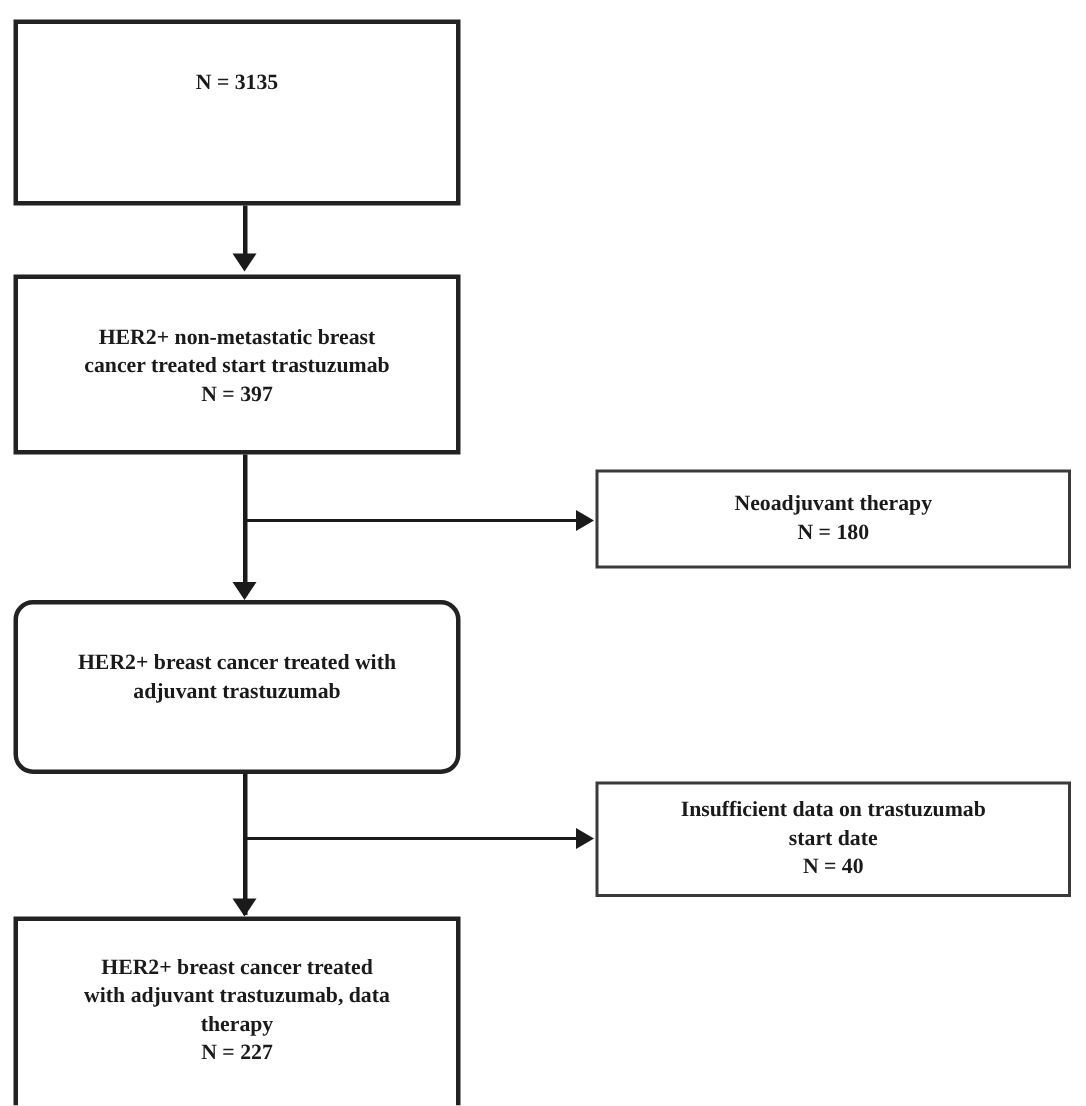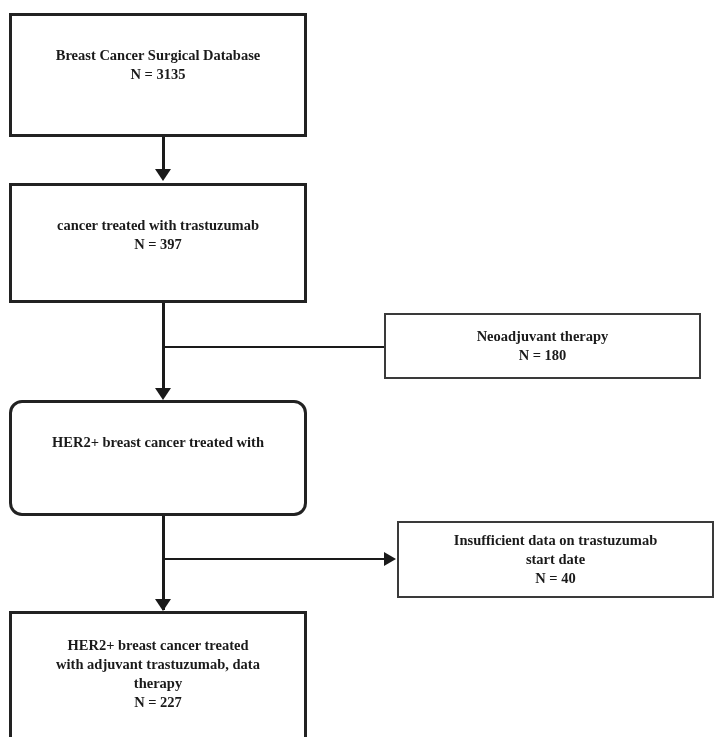--- a/index.html
+++ b/index.html
@@ -69,45 +69,46 @@
     border-bottom: 7px solid transparent;
     border-left: 12px solid #1a1a1a;
   }
 </style>
 </head>
 <body>
 
 <div id="canvas">
 
   <div class="node main" style="left:9px; top:13px; width:298px; height:124px;">
-    <span class="line">Breast Cancer Surgical Database</span>
     <span class="line">N = 3135</span>
   </div>
 
   <div class="vline" style="left:162px; top:137px; height:34px;"></div>
   <div class="arrow-down" style="left:155px; top:169px;"></div>
 
   <div class="node main" style="left:9px; top:183px; width:298px; height:120px;">
-    <span class="line">cancer treated with trastuzumab</span>
+    <span class="line">HER2+ non-metastatic breast</span>
+    <span class="line">cancer treated start trastuzumab</span>
     <span class="line">N = 397</span>
   </div>
 
   <div class="vline" style="left:162px; top:303px; height:94px;"></div>
   <div class="arrow-down" style="left:155px; top:388px;"></div>
 
   <div class="hline" style="left:162px; top:346px; width:222px;"></div>
   <div class="arrow-right" style="left:384px; top:340px;"></div>
 
-  <div class="node exclusion" style="left:384px; top:313px; width:317px; height:66px;">
+  <div class="node exclusion" style="left:397px; top:313px; width:317px; height:66px;">
     <span class="line">Neoadjuvant therapy</span>
     <span class="line">N = 180</span>
   </div>
 
   <div class="node main" style="left:9px; top:400px; width:298px; height:116px;border-radius:13px;">
     <span class="line">HER2+ breast cancer treated with</span>
+    <span class="line">adjuvant trastuzumab</span>
   </div>
 
   <div class="vline" style="left:162px; top:516px; height:94px;"></div>
   <div class="arrow-down" style="left:155px; top:599px;"></div>
 
   <div class="hline" style="left:162px; top:558px; width:222px;"></div>
   <div class="arrow-right" style="left:384px; top:552px;"></div>
 
   <div class="node exclusion" style="left:397px; top:521px; width:317px; height:77px;">
     <span class="line">Insufficient data on trastuzumab</span>

